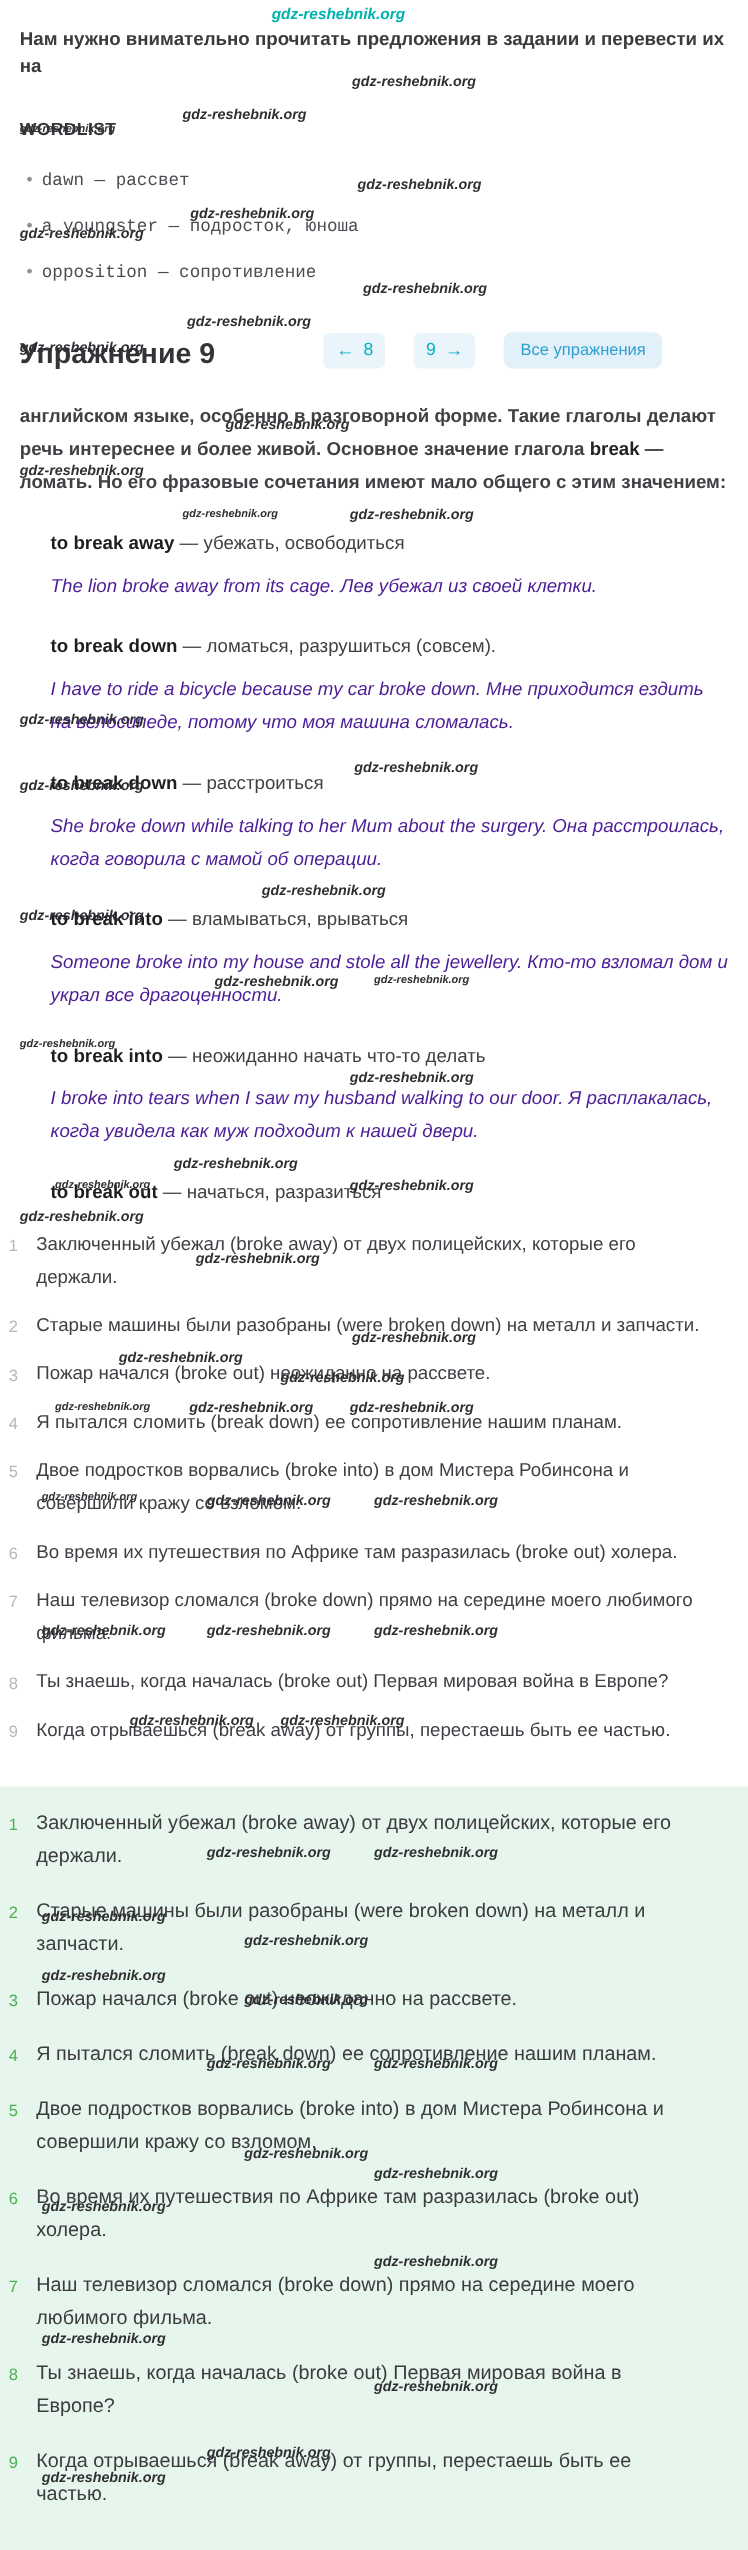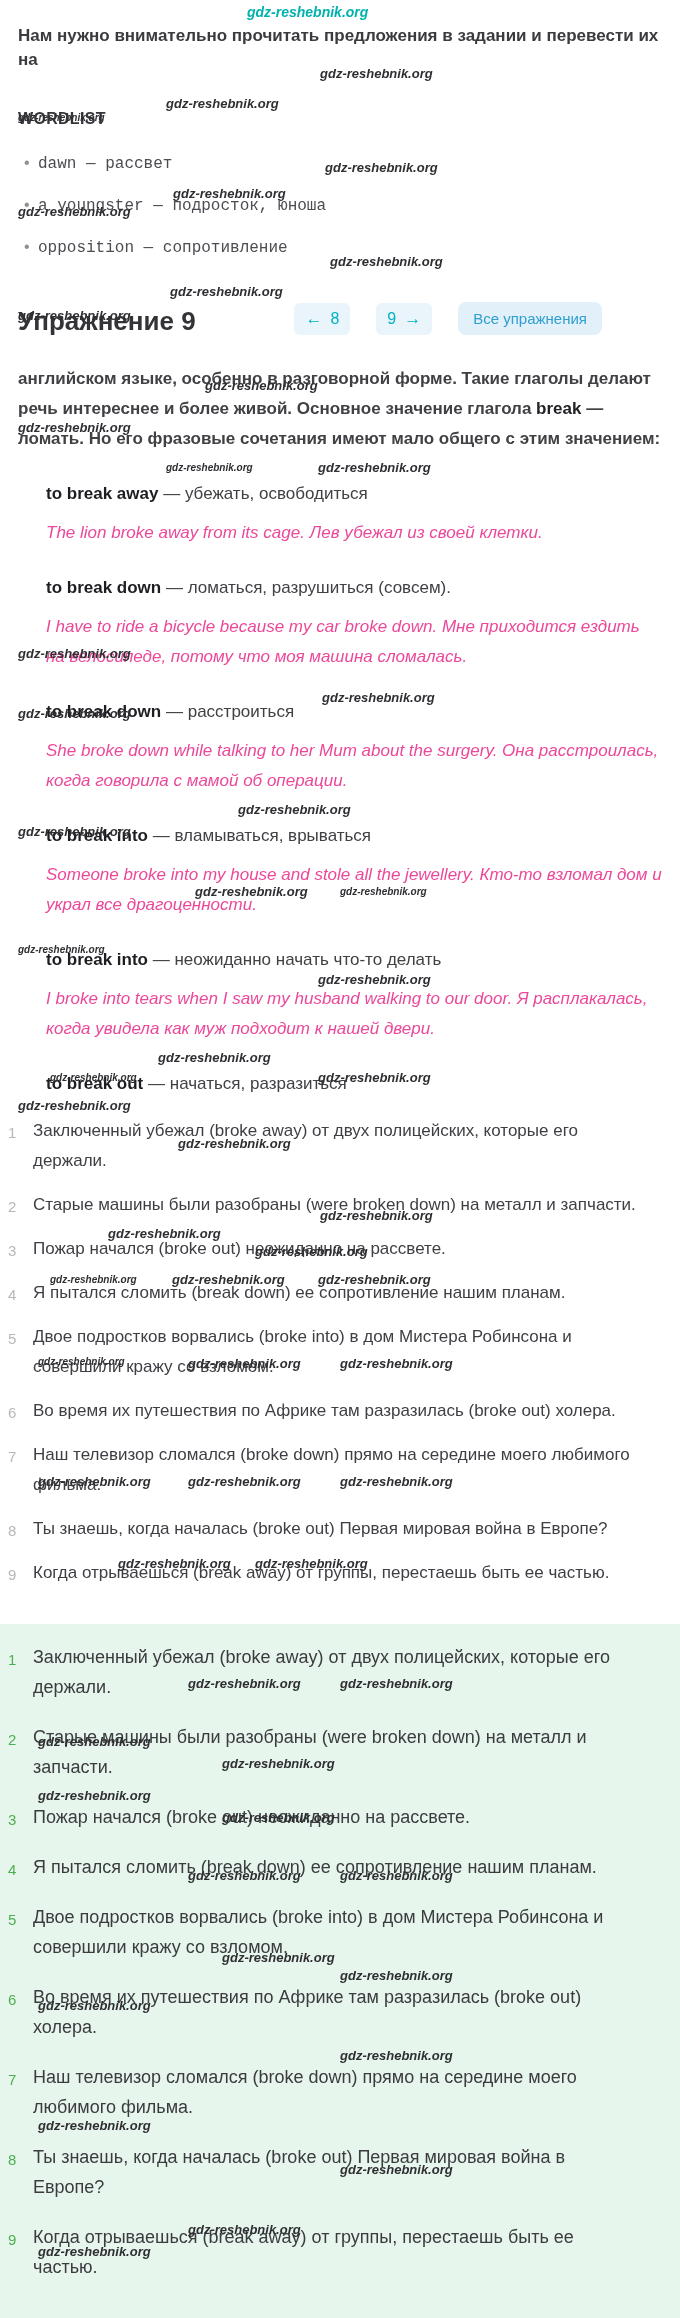--- a/index.html
+++ b/index.html
@@ -24,21 +24,21 @@
   .exercise-title { font-size: 26px; font-weight: bold; color: #333338; line-height: 38px; }
   .exercise-nav { display: flex; align-items: center; gap: 26px; margin-left: auto; padding-right: 60px; }
   .nav-pill { display: flex; align-items: center; gap: 8px; background: #e9f4fb; border-radius: 6px; padding: 6px 11px; font-size: 16px; color: #00b0c4; text-decoration: none; cursor: pointer; white-space: nowrap; }
   .nav-pill .arrow { font-size: 17px; color: #00b3c0; }
   .all-pill { background: #e2f0fa; border-radius: 8px; padding: 8px 15px; font-size: 15px; color: #2e9fd0; }
   .theory-p { margin: 24px 18px 0; font-size: 17px; line-height: 30px; color: #404045; font-weight: bold; }
   .theory-p b { color: #232327; }
   .definitions { display: flow-root; margin-left: 28px; }
   .def-line { margin: 28px 18px 0; font-size: 17px; line-height: 24px; color: #404045; }
   .def-line b { color: #1d1d22; }
-  .example { margin: 12px 18px 0; font-style: italic; font-size: 17px; line-height: 30px; color: #ec4899; }
+  .example { margin: 12px 18px 0; font-style: italic; font-size: 17px; line-height: 30px; color: #4c1d95; }
   .task-list { margin: 20px 0 0; list-style: none; }
   .task-list li { position: relative; margin: 0 28px 14px 8px; padding-left: 25px; font-size: 17px; line-height: 30px; color: #3e3e44; }
   .num { position: absolute; left: 0; top: 2px; font-size: 15px; color: #b7b7bb; }
   .answers-block { margin-top: 22px; background: #e7f6ec; flex: 1 1 auto; padding: 18px 0 10px; }
   .answer-list { list-style: none; }
   .answer-list li { position: relative; margin: 0 68px 20px 8px; padding-left: 25px; font-size: 18px; line-height: 30px; color: #3b3b40; }
   .answer-list .num { color: #4caf50; font-size: 15px; top: 3px; }
   .wm { position: absolute; font-size: 13px; font-weight: 600; color: #2f2f33; white-space: nowrap; z-index: 2; font-style: italic; }
   .wm.sm { font-size: 10px; }
   .wm.teal { font-size: 14px; font-weight: bold; color: #00b2ae; }

